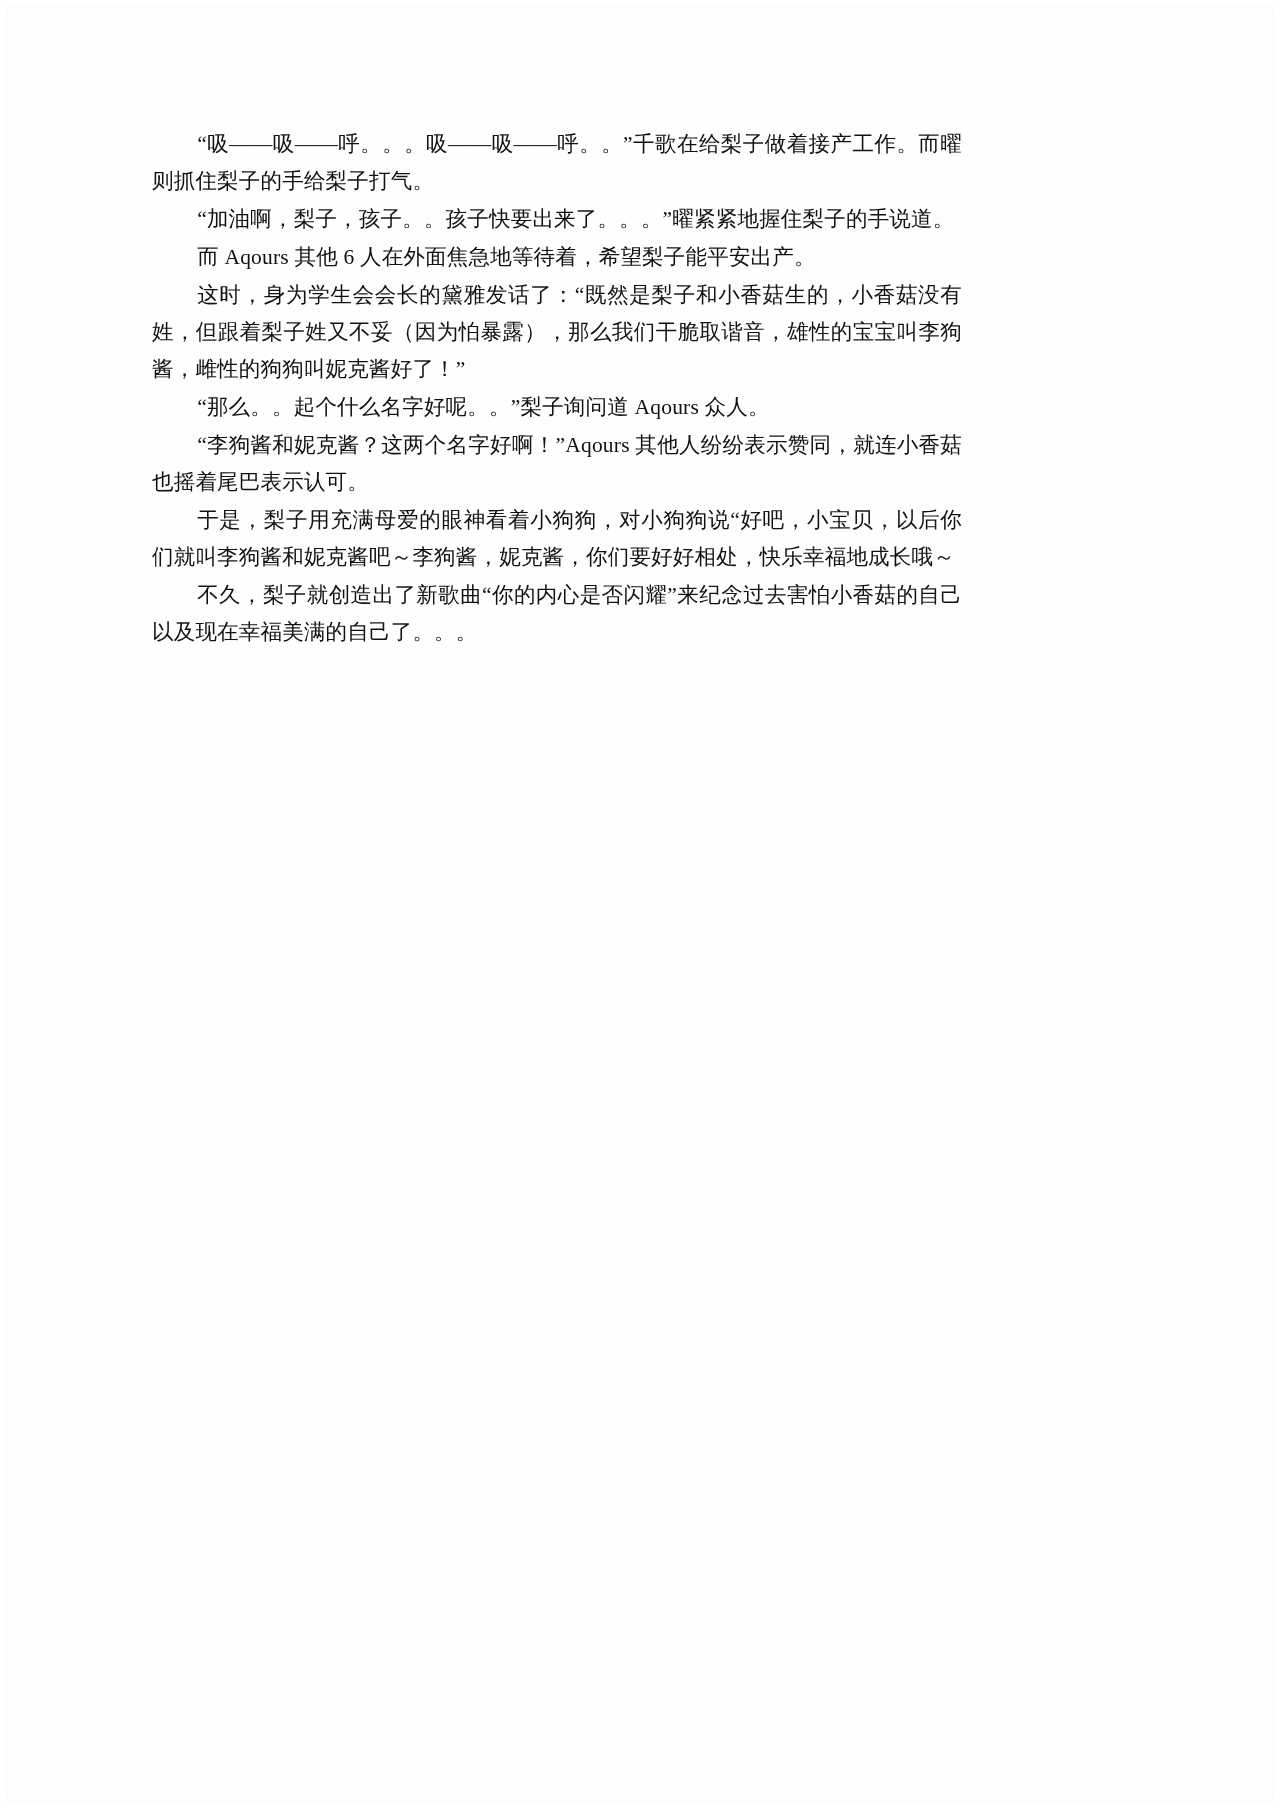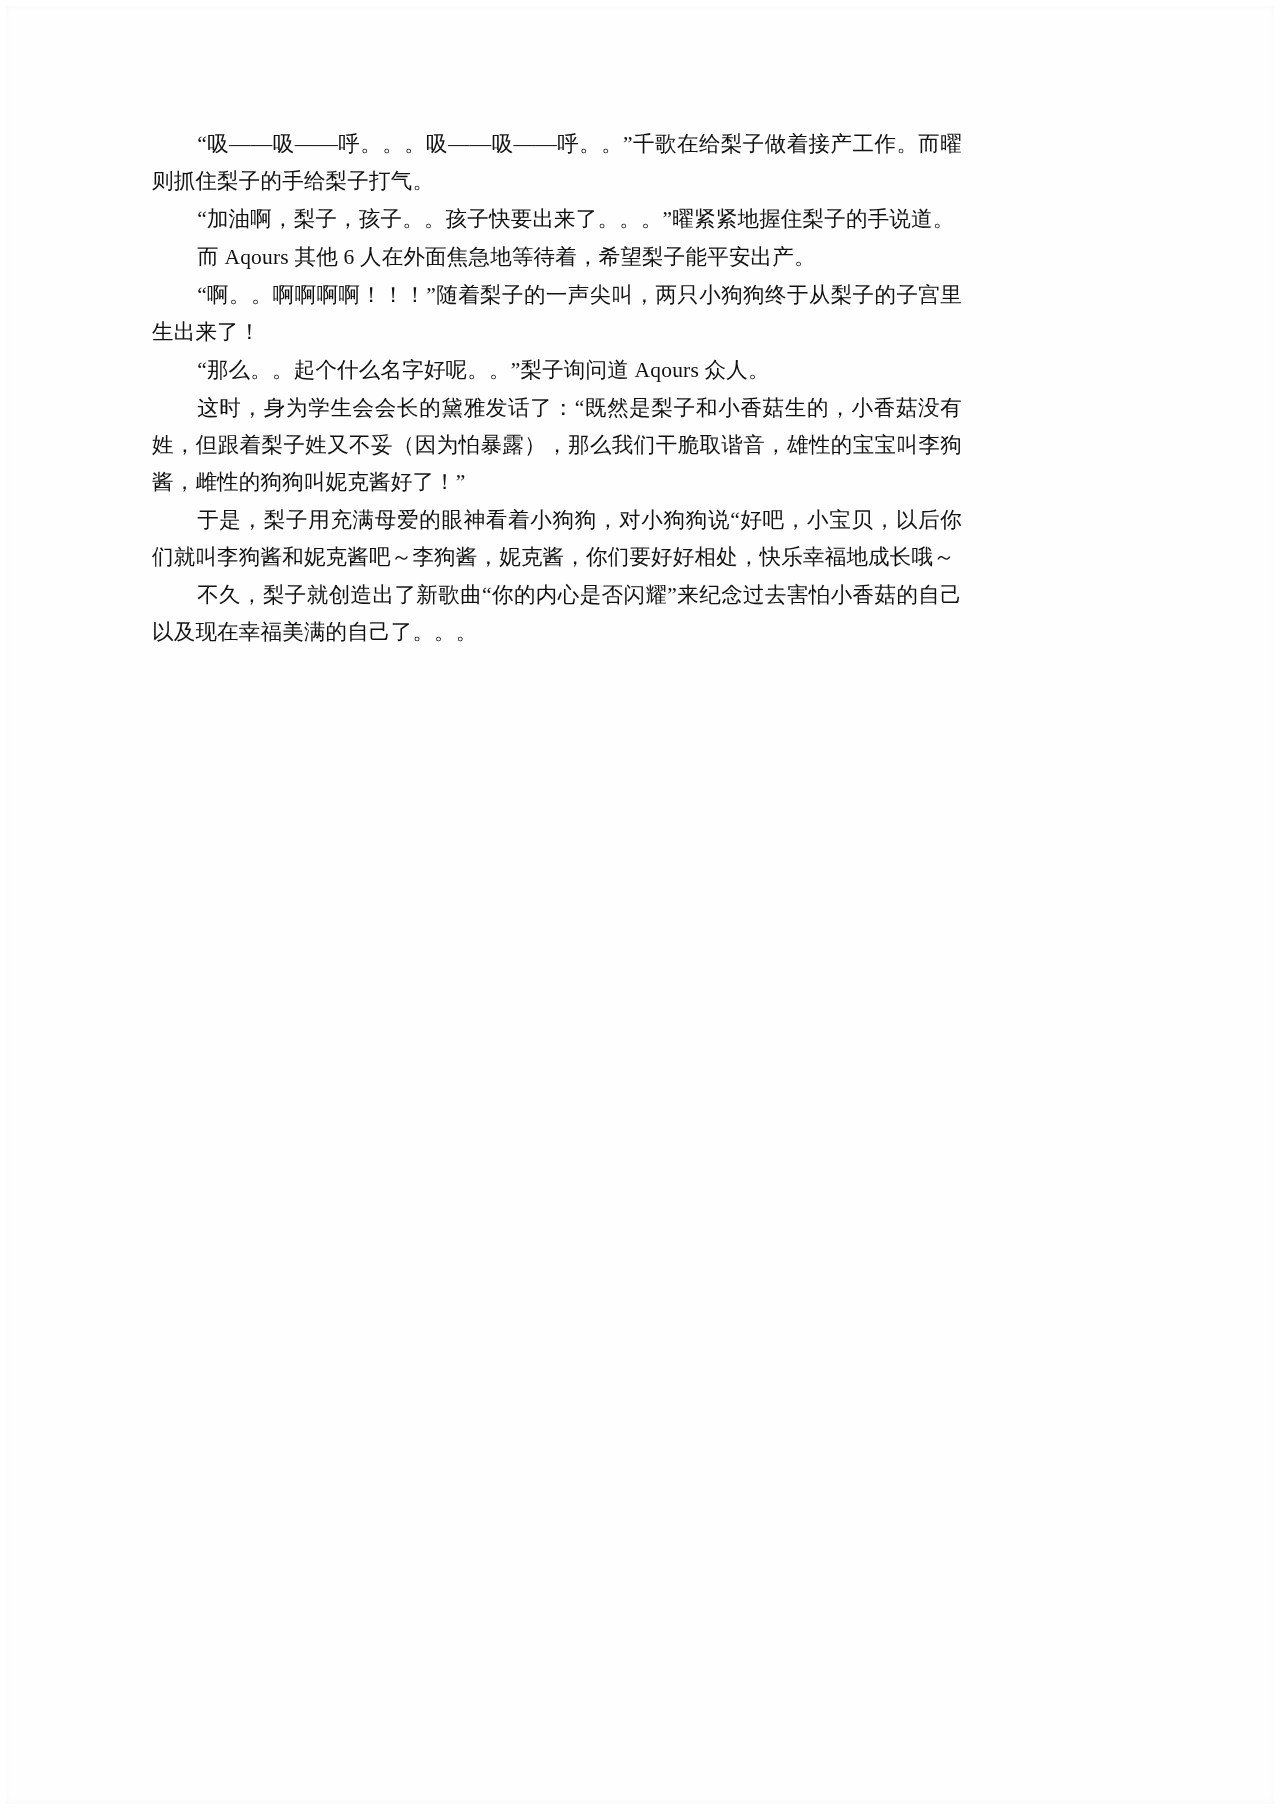--- a/index.html
+++ b/index.html
@@ -49,19 +49,19 @@
   }
 </style>
 </head>
 <body>
 
 <div class="page">
   <div class="text-body">
     <p class="para">“吸——吸——呼。。。吸——吸——呼。。”千歌在给梨子做着接产工作。而曜则抓住梨子的手给梨子打气。</p>
     <p class="para">“加油啊，梨子，孩子。。孩子快要出来了。。。”曜紧紧地握住梨子的手说道。</p>
     <p class="para">而 Aqours 其他 6 人在外面焦急地等待着，希望梨子能平安出产。</p>
-    <p class="para">“啊。。啊啊啊啊！！！”随着梨子的一声尖叫，两只小狗狗终于从梨子的子宫里生出来了！</p>
+    <p class="para">这时，身为学生会会长的黛雅发话了：“既然是梨子和小香菇生的，小香菇没有姓，但跟着梨子姓又不妥（因为怕暴露），那么我们干脆取谐音，雄性的宝宝叫李狗酱，雌性的狗狗叫妮克酱好了！”</p>
     <p class="para">“那么。。起个什么名字好呢。。”梨子询问道 Aqours 众人。</p>
-    <p class="para">这时，身为学生会会长的黛雅发话了：“既然是梨子和小香菇生的，小香菇没有姓，但跟着梨子姓又不妥（因为怕暴露），那么我们干脆取谐音，雄性的宝宝叫李狗酱，雌性的狗狗叫妮克酱好了！”</p>
+    <p class="para">“李狗酱和妮克酱？这两个名字好啊！”Aqours 其他人纷纷表示赞同，就连小香菇也摇着尾巴表示认可。</p>
     <p class="para">于是，梨子用充满母爱的眼神看着小狗狗，对小狗狗说“好吧，小宝贝，以后你们就叫李狗酱和妮克酱吧～李狗酱，妮克酱，你们要好好相处，快乐幸福地成长哦～</p>
     <p class="para">不久，梨子就创造出了新歌曲“你的内心是否闪耀”来纪念过去害怕小香菇的自己以及现在幸福美满的自己了。。。</p>
   </div>
 </div>
 
 </body></html>

